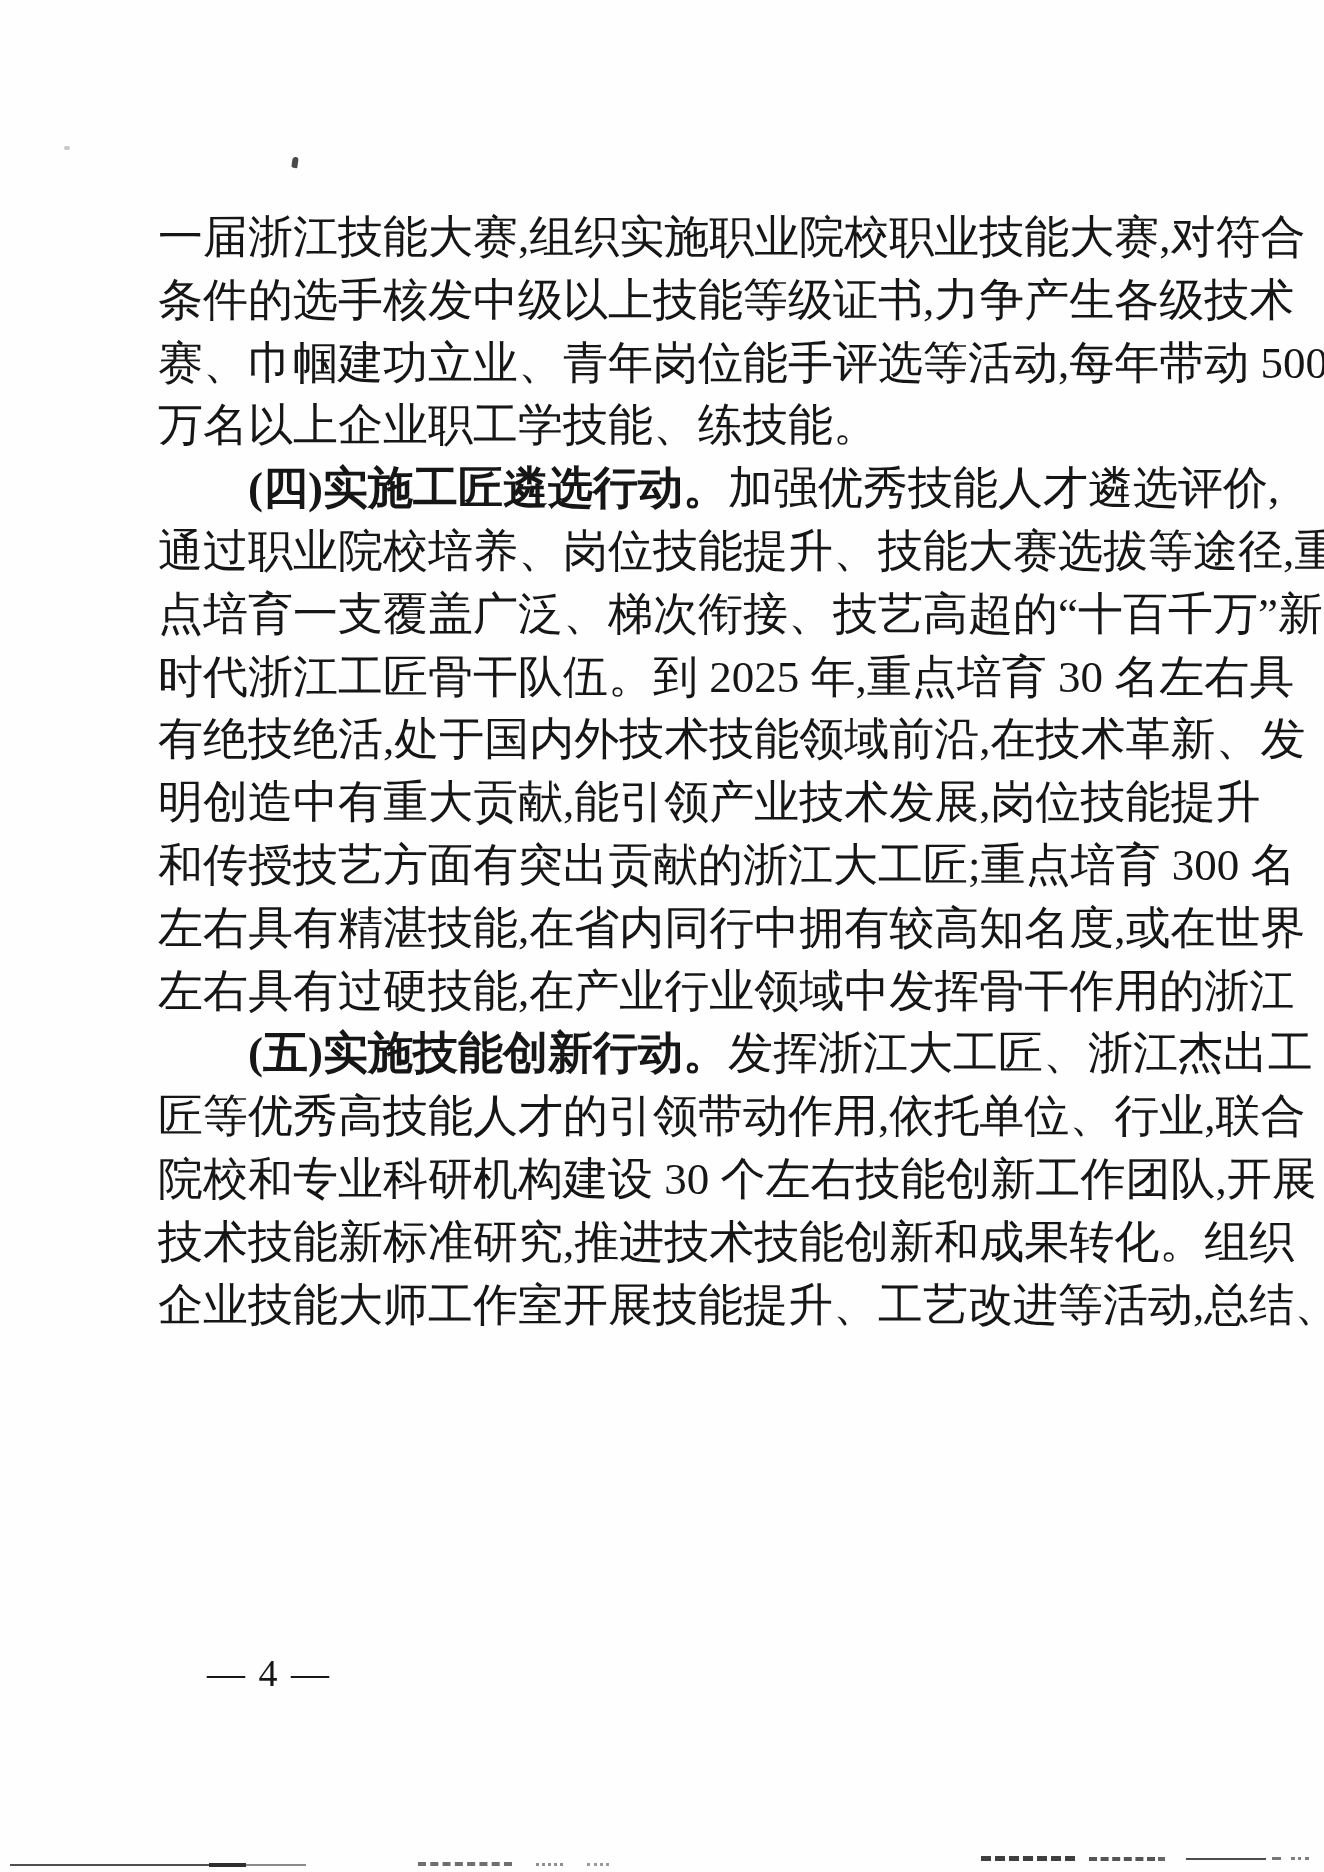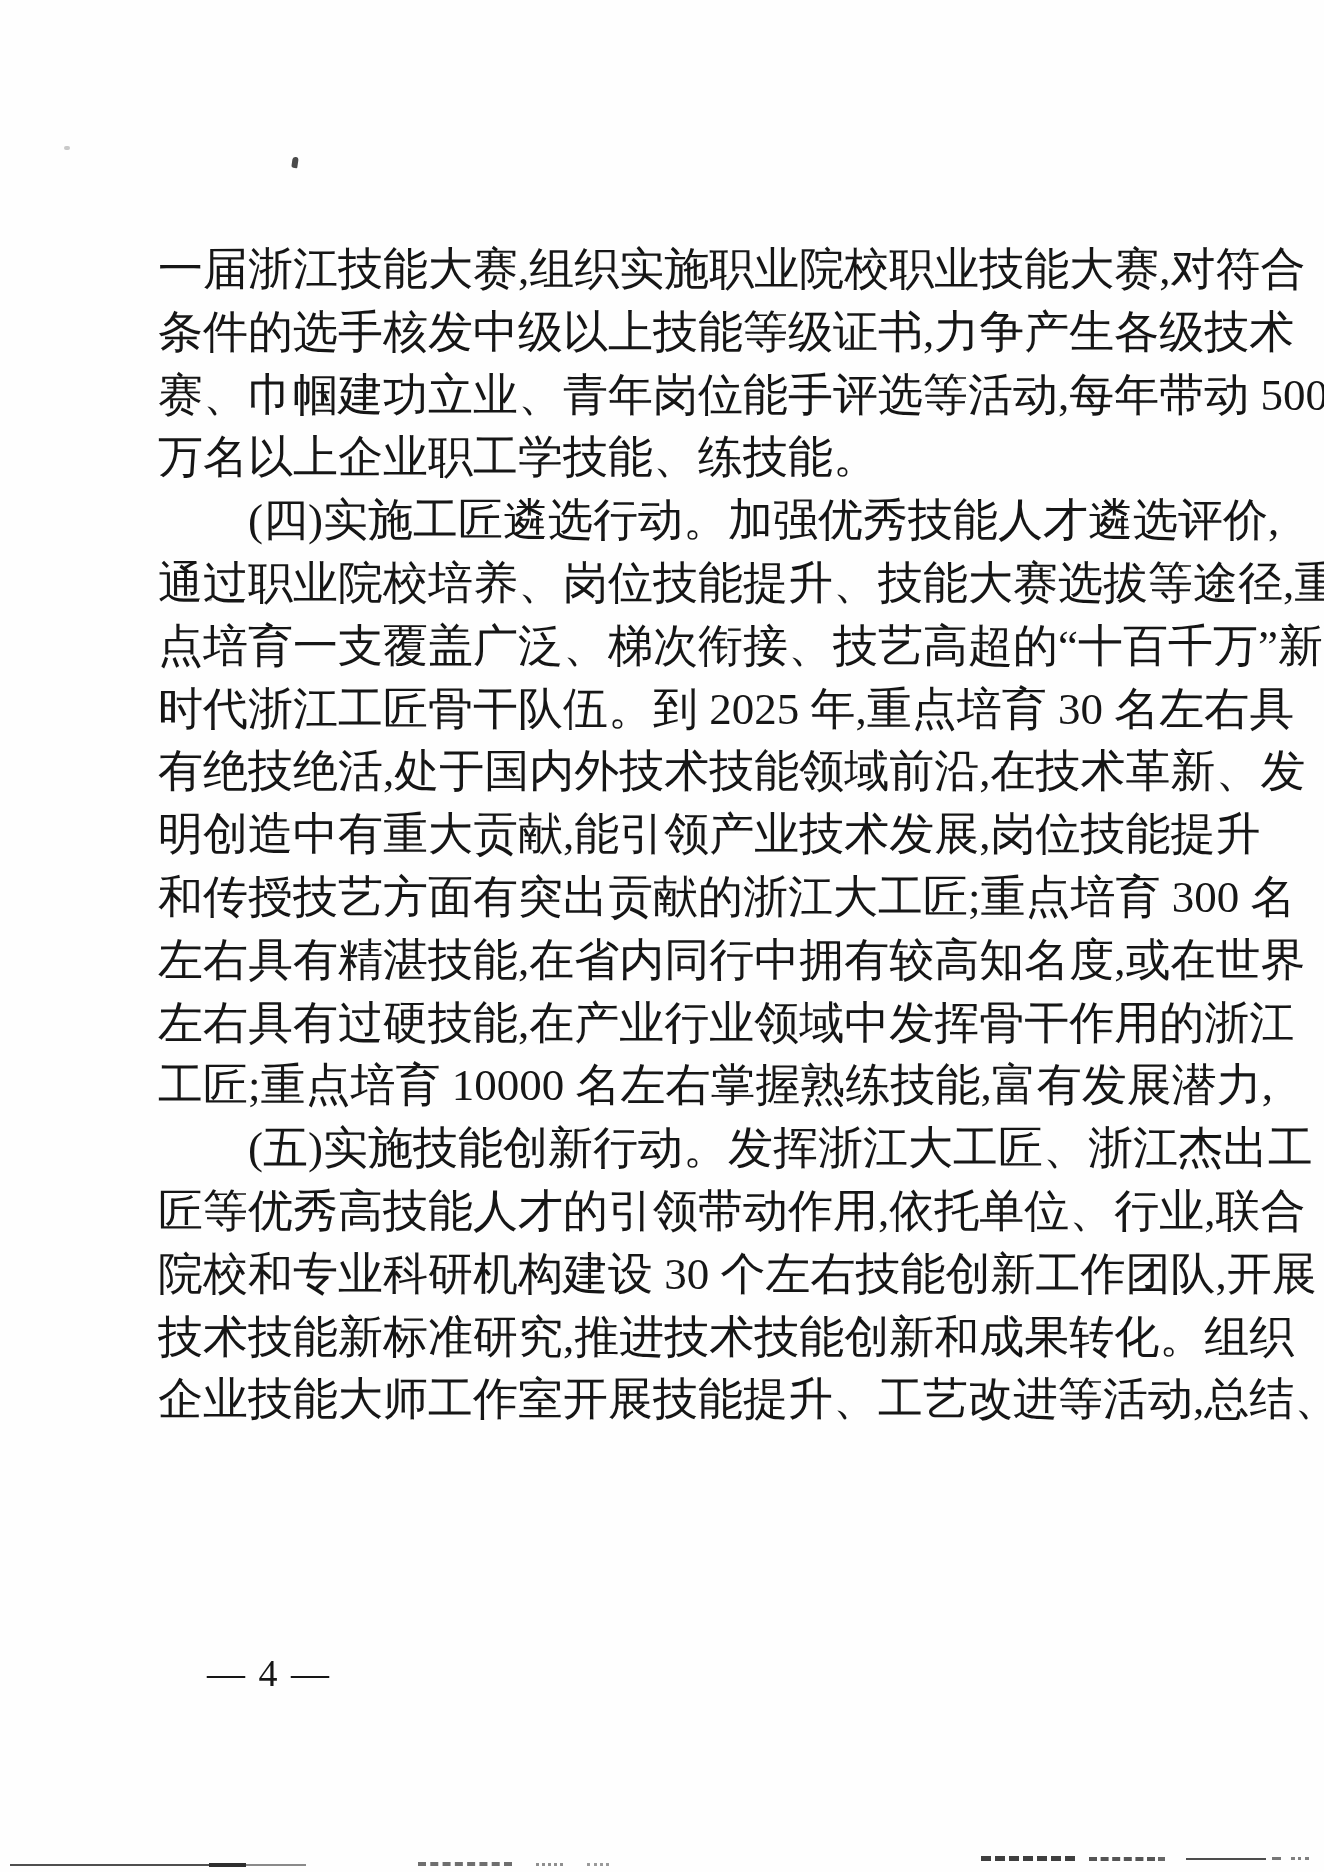--- a/index.html
+++ b/index.html
@@ -7,35 +7,35 @@
     position:relative;
     width:1324px;height:1872px;
     margin:0 auto;
     background:#fefefe;
     color:#161616;
     font-family:"Liberation Serif","DejaVu Serif",serif;
     overflow:hidden;
   }
   .doc{
     position:absolute;
-    left:158px;top:238px;width:1034px;
+    left:158px;top:206px;width:1034px;
     font-size:45px;
     line-height:62.8px;
   }
   .para{margin:0;padding:0;}
   .line{
     height:62.8px;
     white-space:nowrap;
     text-align:justify;
     text-align-last:justify;
     text-justify:inter-character;
   }
   .line.last{text-align-last:left;}
   .line.indent{text-indent:2em;}
-  .line b{font-weight:normal;}
+  .line b{font-weight:bold;}
   .footer{
     position:absolute;
     left:207px;top:1653px;
     font-size:38px;
     line-height:40px;
     letter-spacing:2px;
     white-space:pre;
   }
   
   .speck{position:absolute;}
@@ -75,21 +75,20 @@
       <div class="para">
         <div class="line indent"><b>(四)实施工匠遴选行动。</b>加强优秀技能人才遴选评价,</div>
         <div class="line">通过职业院校培养、岗位技能提升、技能大赛选拔等途径,重</div>
         <div class="line">点培育一支覆盖广泛、梯次衔接、技艺高超的“十百千万”新</div>
         <div class="line">时代浙江工匠骨干队伍。到 2025 年,重点培育 30 名左右具</div>
         <div class="line">有绝技绝活,处于国内外技术技能领域前沿,在技术革新、发</div>
         <div class="line">明创造中有重大贡献,能引领产业技术发展,岗位技能提升</div>
         <div class="line">和传授技艺方面有突出贡献的浙江大工匠;重点培育 300 名</div>
         <div class="line">左右具有精湛技能,在省内同行中拥有较高知名度,或在世界</div>
         <div class="line">左右具有过硬技能,在产业行业领域中发挥骨干作用的浙江</div>
-        <div class="line">工匠;重点培育 10000 名左右掌握熟练技能,富有发展潜力,</div>
       </div>
       <div class="para">
         <div class="line indent"><b>(五)实施技能创新行动。</b>发挥浙江大工匠、浙江杰出工</div>
         <div class="line">匠等优秀高技能人才的引领带动作用,依托单位、行业,联合</div>
         <div class="line">院校和专业科研机构建设 30 个左右技能创新工作团队,开展</div>
         <div class="line">技术技能新标准研究,推进技术技能创新和成果转化。组织</div>
         <div class="line">企业技能大师工作室开展技能提升、工艺改进等活动,总结、</div>
       </div>
     </div>
 

